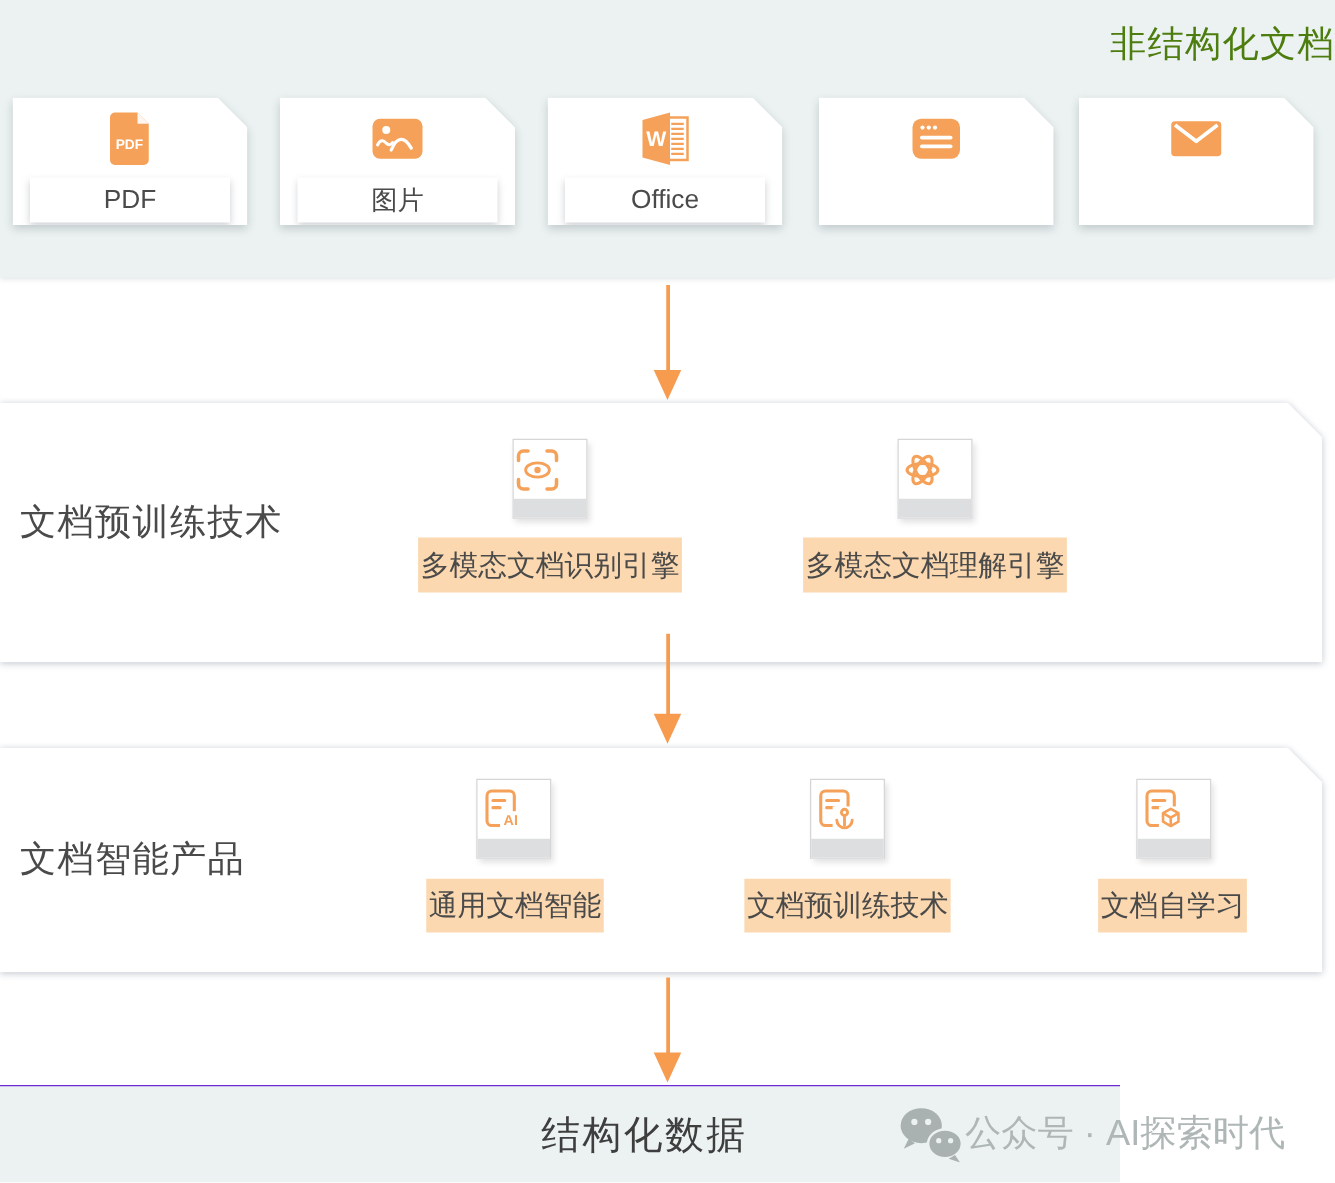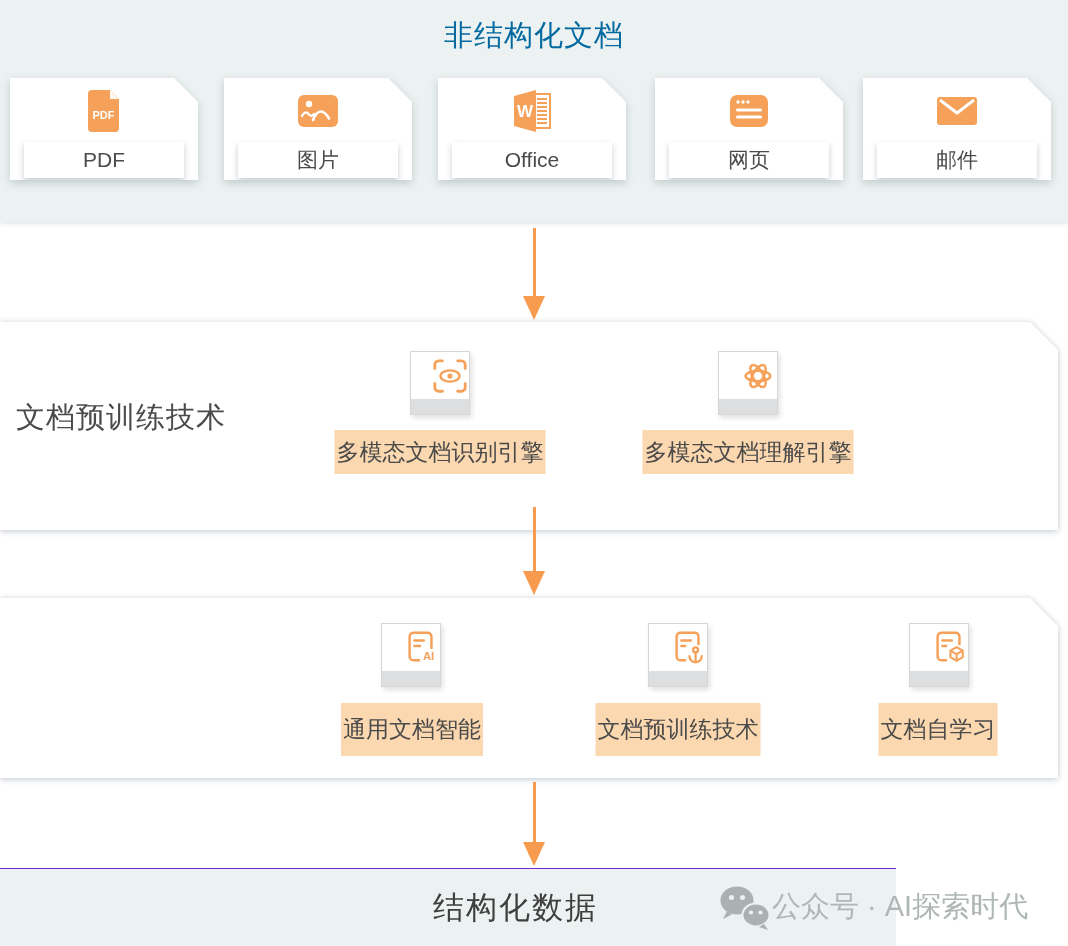--- a/index.html
+++ b/index.html
@@ -8,22 +8,22 @@
     background:#ffffff;overflow:hidden;
     font-family:"Liberation Sans","DejaVu Sans",sans-serif;
     color:#4A4A4A;
   }
   
   .band-top{
     position:absolute;top:0;left:0;width:1068px;height:222px;
     background:#ECF2F1;box-shadow:0 2px 4px rgba(150,160,165,0.25);
   }
   .main-title{
-    position:absolute;top:16px;left:0;width:100%;text-align:center;
-    font-size:29px;font-weight:500;letter-spacing:1px;color:#0369a1;
+    position:absolute;top:16px;left:0;width:100%;text-align:right;
+    font-size:29px;font-weight:500;letter-spacing:1px;color:#4d7c0f;
   }
   .card-wrap{position:absolute;top:78px;filter:drop-shadow(0 3px 4px rgba(110,125,135,0.35));}
   .card{
     position:relative;width:188px;height:102px;background:#ffffff;
     clip-path:polygon(0 0,calc(100% - 24px) 0,100% 24px,100% 100%,0 100%);
   }
   .card-icon{position:absolute;top:9px;left:50%;transform:translateX(-50%);width:48px;height:48px;}
   .card-label{
     position:absolute;top:64px;left:14px;right:14px;height:36px;
     background:#ffffff;box-shadow:0 3px 6px rgba(100,110,120,0.35);
@@ -46,30 +46,30 @@
   }
   .section-title{
     position:absolute;left:16px;font-size:29px;font-weight:500;
     letter-spacing:1px;color:#4A4A4A;white-space:nowrap;
   }
   .tech-box{
     position:absolute;width:60px;height:64px;background:#ffffff;
     border:1px solid #D6D6D6;box-sizing:border-box;
     box-shadow:2px 3px 5px rgba(0,0,0,0.12);
   }
-  .tech-box .glyph{position:absolute;top:0;left:0;right:0;height:48px;display:flex;align-items:center;justify-content:flex-end;}
+  .tech-box .glyph{position:absolute;top:0;left:0;right:0;height:48px;display:flex;align-items:center;justify-content:flex-start;}
   .tech-box .strip{position:absolute;bottom:0;left:0;right:0;height:15px;background:#DCDEE0;}
   .tag{
     position:absolute;transform:translateX(-50%);
     background:#FBD8AF;color:#4A4A4A;font-size:23px;
     white-space:nowrap;display:flex;align-items:center;justify-content:center;
     padding:0 2px;
   }
   .tag.h44{height:44px;}
-  .tag.h42{height:53px;}
+  .tag.h42{height:43px;}
   
   .band-bottom{
     position:absolute;top:868px;left:0;width:896px;height:78px;
     background:#ECF2F1;border-top:1px solid #6d28d9;text-decoration:underline;
   }
   .structured-title{
     position:absolute;top:18px;left:433px;
     font-size:31px;font-weight:500;letter-spacing:2px;color:#3E3E3E;
   }
   .watermark{
@@ -141,33 +141,31 @@
         <div class="card-icon">
           <svg width="48" height="48" viewBox="0 0 48 48">
             <rect x="5" y="8" width="38" height="32" rx="7" fill="#F5A159"></rect>
             <circle cx="13" cy="15" r="1.7" fill="#fff"></circle>
             <circle cx="18" cy="15" r="1.7" fill="#fff"></circle>
             <circle cx="23" cy="15" r="1.7" fill="#fff"></circle>
             <rect x="11" y="21.5" width="26" height="3" rx="1.5" fill="#fff"></rect>
             <rect x="11" y="28.5" width="26" height="3" rx="1.5" fill="#fff"></rect>
           </svg>
         </div>
-        <div class="card-label">网页</div>
       </div>
     </div>
 
     <div class="card-wrap" style="left:863px">
       <div class="card">
         <div class="card-icon">
           <svg width="48" height="48" viewBox="0 0 48 48">
             <rect x="4" y="10" width="40" height="28" rx="3" fill="#F5A159"></rect>
             <path d="M7 13l17 13 17-13" stroke="#fff" stroke-width="3" fill="none" stroke-linejoin="round"></path>
           </svg>
         </div>
-        <div class="card-label">邮件</div>
       </div>
     </div>
   </div>
 
   <div class="flow-arrow" style="top:228px;height:92px">
     <div class="line" style="height:70px"></div>
       <div class="head"></div>
   </div>
 
   <div class="banner-wrap" style="top:322px">
@@ -207,20 +205,21 @@
     </div>
   </div>
 
   <div class="flow-arrow" style="top:507px;height:88px">
     <div class="line" style="height:66px"></div>
       <div class="head"></div>
   </div>
 
   <div class="banner-wrap" style="top:598px">
     <div class="banner" style="height:180px">
+      <div class="section-title" style="top:70px">文档智能产品</div>
 
       <div class="tech-box" style="left:381px;top:25px">
         <div class="glyph">
           <svg width="38" height="38" viewBox="0 0 40 40">
             <rect x="8" y="4" width="23" height="29" rx="4" stroke="#F5A159" stroke-width="2.6" fill="none"></rect>
             <path d="M13 12h10M13 18h6" stroke="#F5A159" stroke-width="2.6" fill="none" stroke-linecap="round"></path>
             <rect x="19" y="21" width="18" height="15" fill="#fff"></rect>
             <text x="28" y="33" text-anchor="middle" font-size="12" font-weight="bold" fill="#F5A159">AI</text>
           </svg>
         </div>

